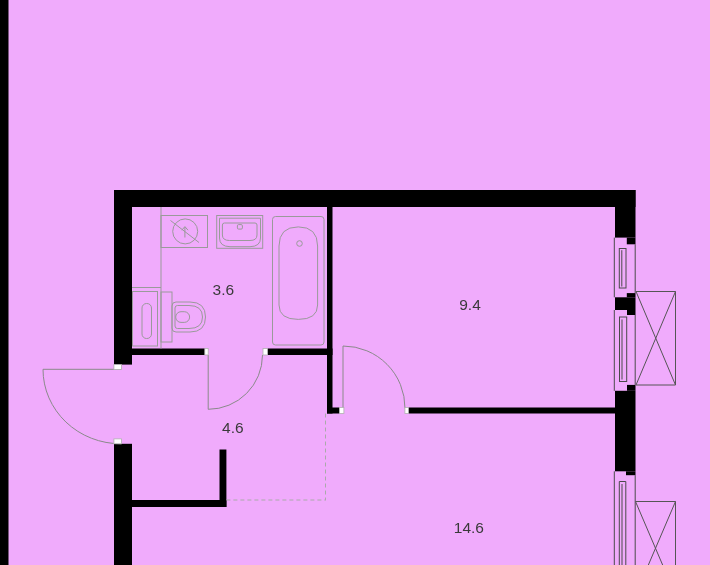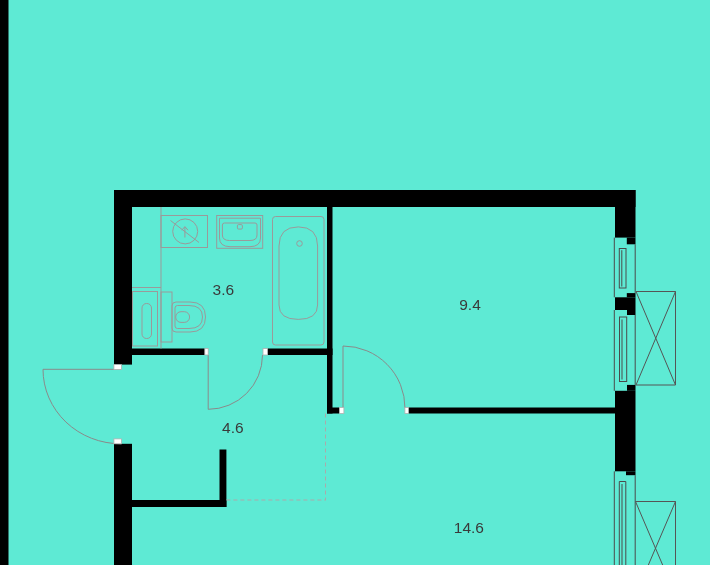--- a/index.html
+++ b/index.html
@@ -1,16 +1,16 @@
 <!DOCTYPE html>
 <html><head>
 <meta charset="utf-8">
 <style>
   html,body{margin:0;padding:0;background:#ffffff;}
-  #plan{position:relative;width:710px;height:565px;background:#5eead4;overflow:hidden;}
+  #plan{position:relative;width:710px;height:565px;background:#f0abfc;overflow:hidden;}
   svg{position:absolute;top:0;left:0;}
   text{font-family:"Liberation Sans", sans-serif;fill:#3a3a3a;}
 </style>
 </head>
 <body>
 <div id="plan">
 <svg width="710" height="565" viewBox="0 0 710 565">
 
   <g fill="#000000" stroke="none">
 

